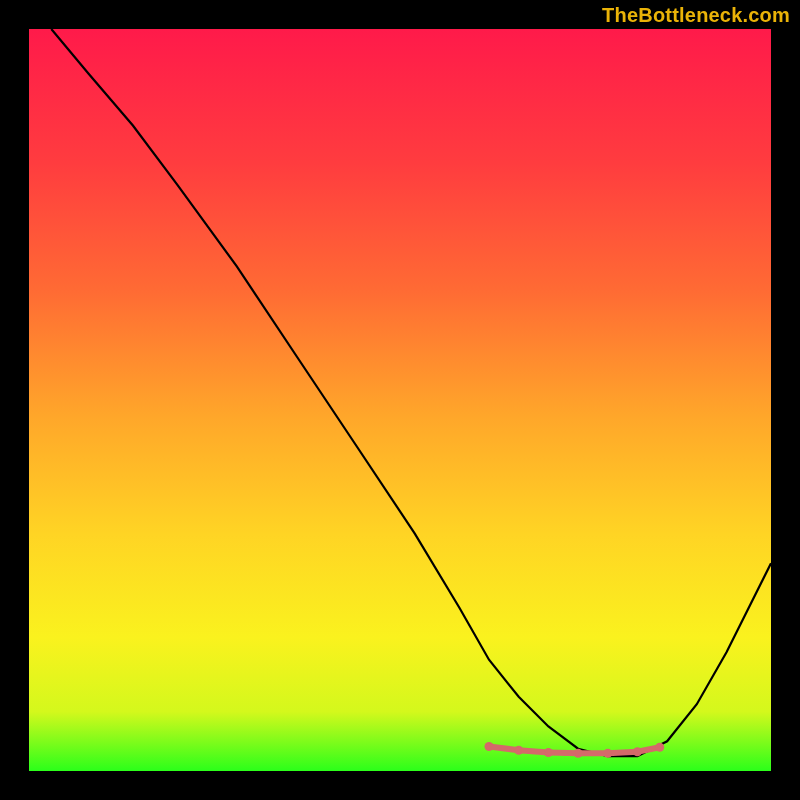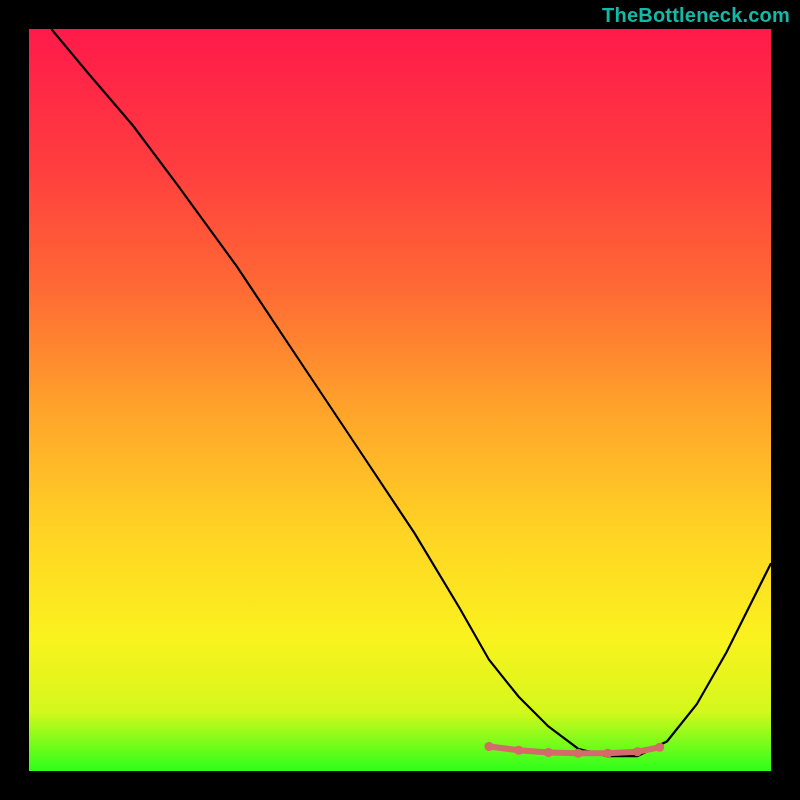--- a/index.html
+++ b/index.html
@@ -14,21 +14,21 @@
   .container {
     position: relative;
     width: 800px;
     height: 800px;
     background: #000;
   }
   .watermark {
     position: absolute;
     top: 4px;
     right: 10px;
-    color: #14b8a6;
+    color: #eab308;
     font-size: 20px;
     font-weight: bold;
     letter-spacing: 0.2px;
     z-index: 10;
   }
   .plot-area {
     position: absolute;
     left: 29px;
     top: 29px;
     width: 742px;

